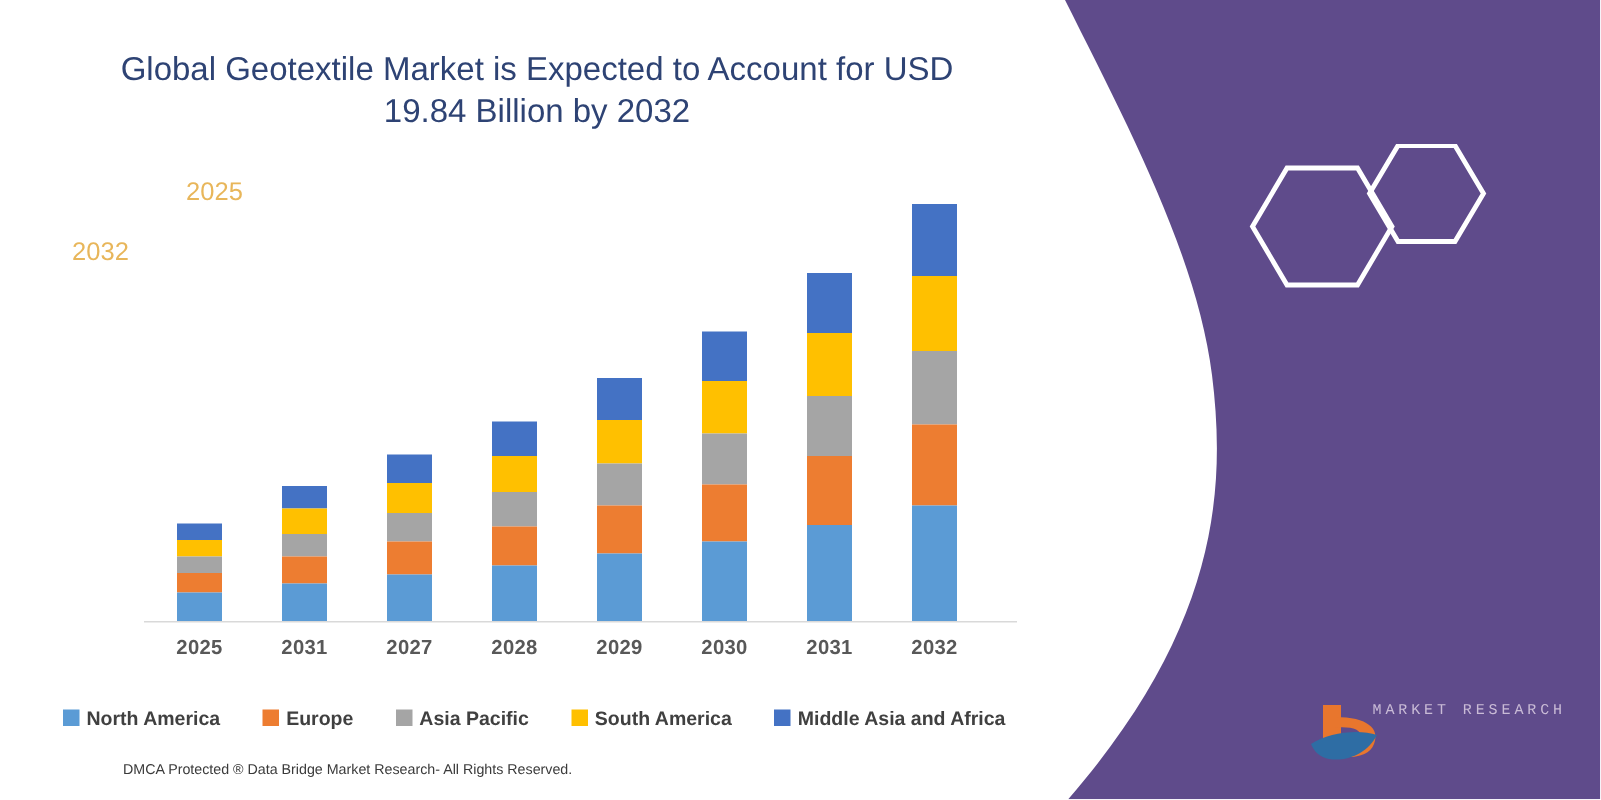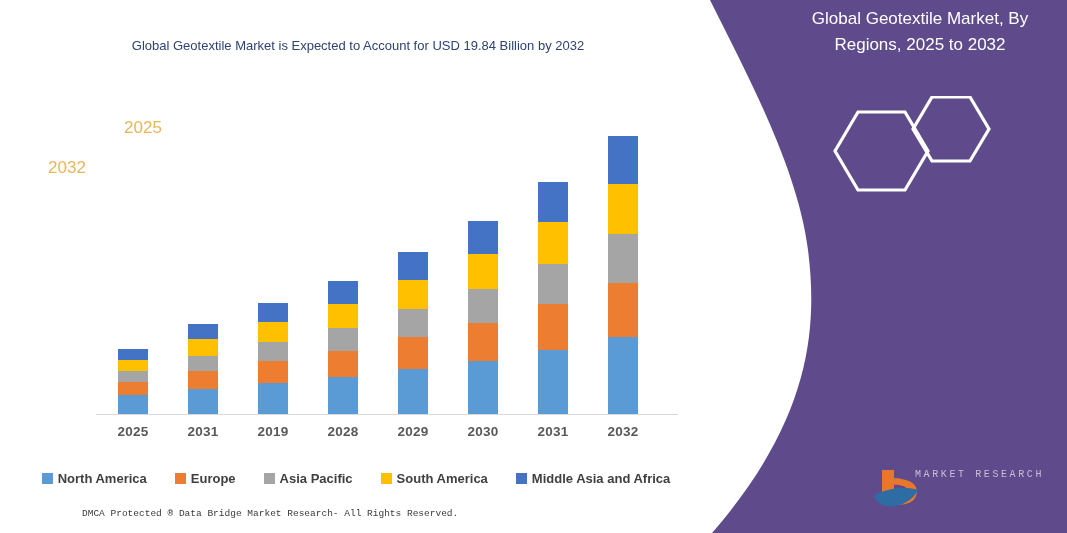--- a/index.html
+++ b/index.html
@@ -25,21 +25,21 @@
     width: 712px;
     height: 533px;
   }
 
   #chart-title {
     position: absolute;
     left: 58px;
     top: 32px;
     width: 600px;
     text-align: center;
-    font-size: 13px;
+    font-size: 22px;
     line-height: 28px;
     color: #2E4374;
     font-family: "Liberation Sans", sans-serif;
   }
 
   #plot {
     position: absolute;
     left: 96px;
     top: 120px;
     width: 580px;
@@ -107,21 +107,21 @@
   #footer {
     position: absolute;
     left: 0;
     top: 508px;
     width: 700px;
     display: flex;
     padding-left: 82px;
     box-sizing: border-box;
   }
   #footer-left {
-    font-family: Liberation Mono, monospace;
+    font-family: Liberation Sans, sans-serif;
     font-size: 9.5px;
     color: #3a3a3a;
     white-space: nowrap;
   }
   #footer-right {
     font-family: "Liberation Serif", serif;
     font-size: 9.5px;
     color: #3a3a3a;
     white-space: nowrap;
     margin-left: 56px;
@@ -274,21 +274,21 @@
           <div class="seg" style="height: 76.5857px; background: rgb(91, 155, 213);"></div>
           <div class="seg" style="height: 54.8764px; background: rgb(237, 125, 49);"></div>
           <div class="seg" style="height: 48.243px; background: rgb(165, 165, 165);"></div>
           <div class="seg" style="height: 50.6551px; background: rgb(255, 192, 0);"></div>
           <div class="seg" style="height: 47.6399px; background: rgb(68, 114, 196);"></div>
         </div>
       </div>
     <div id="xlabels-layer">
         <div class="x-label" style="left: 98px;">2025</div>
         <div class="x-label" style="left: 168px;">2031</div>
-        <div class="x-label" style="left: 238px;">2019</div>
+        <div class="x-label" style="left: 238px;">2027</div>
         <div class="x-label" style="left: 308px;">2028</div>
         <div class="x-label" style="left: 378px;">2029</div>
         <div class="x-label" style="left: 448px;">2030</div>
         <div class="x-label" style="left: 518px;">2031</div>
         <div class="x-label" style="left: 588px;">2032</div>
       </div>
 
     <div id="legend">
         <div class="legend-item">
           <span class="legend-swatch" style="background: rgb(91, 155, 213);"></span>
@@ -318,21 +318,20 @@
   </div>
 
   <div id="purple-panel">
     <svg viewBox="0 0 377 533" preserveAspectRatio="none">
       <path d="M 20 0 L 377 0 L 377 533 L 22 533
                C 120 420, 128 330, 118 250
                C 108 170, 60 80, 20 0 Z" fill="#5F4B8B"></path>
     </svg>
   </div>
 
-  <div id="panel-title">Global Geotextile Market, By Regions, 2025 to 2032</div>
 
   <div id="hex-wrap">
     <svg viewBox="0 0 210 110" width="210" height="110">
 
       <polygon points="20,55 43,16 90,16 113,55 90,94 43,94" fill="none" stroke="#FFFFFF" stroke-width="3.2"></polygon>
 
       <polygon points="98,33 117,1 155,1 174,33 155,65 117,65" fill="none" stroke="#FFFFFF" stroke-width="3.2"></polygon>
     </svg>
   </div>
 

